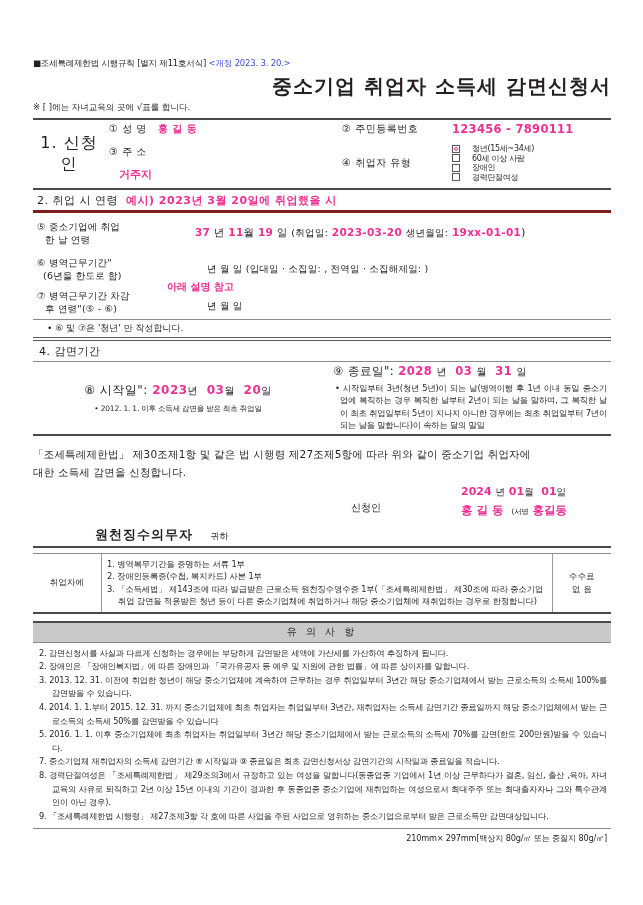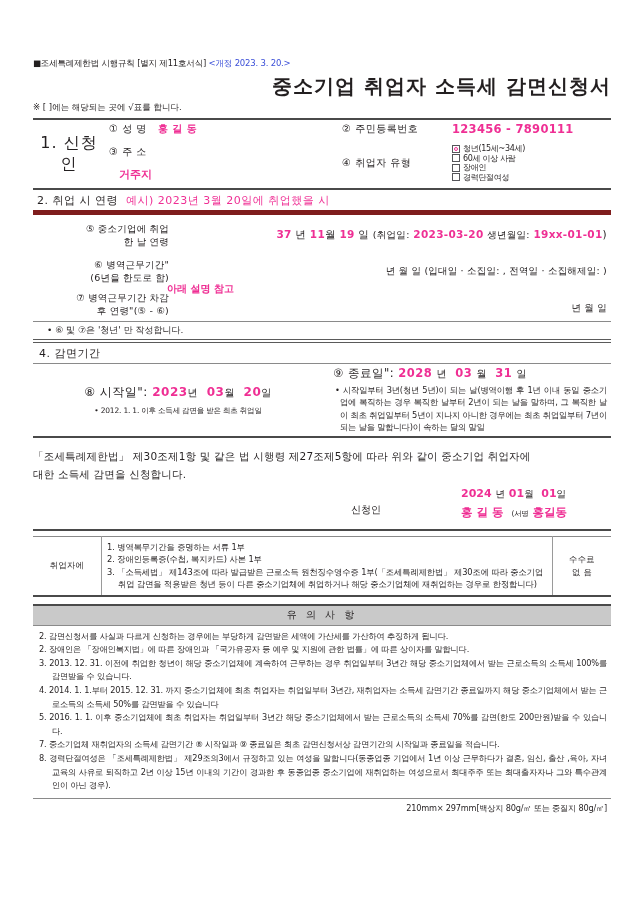--- a/index.html
+++ b/index.html
@@ -31,36 +31,36 @@
   .t1{border-top:2px solid #4a4a4a;border-bottom:2px solid #4a4a4a;}
   .t1 td{border:0;}
   .cell-l{border-right:1px solid #909090;}
   .row-sep{border-bottom:1px solid #a9a9a9;}
 
   .lbl{font-size:10px;letter-spacing:0.5px;}
 
   .applicant-lbl{text-align:center;font-size:16px;letter-spacing:1px;}
 
   .chkgroup{font-size:8px;line-height:9.5px;letter-spacing:-0.3px;}
-  .chkline{display:flex;align-items:center;gap:3px;white-space:nowrap;}
+  .chkline{display:flex;align-items:center;gap:12px;white-space:nowrap;}
   .box{
     display:inline-block;width:8px;height:8px;border:1px solid #55555a;
     position:relative;flex:0 0 auto;box-sizing:border-box;
   }
   .box.checked::after{
     content:"";position:absolute;left:1px;top:1px;width:4px;height:4px;
     border:1.4px solid #ef2f94;border-radius:50%;box-sizing:border-box;
   }
 
   
   .sechead{font-size:11px;letter-spacing:0.5px;padding:3px 4px 2px 4px;}
-  .sechead .ex{color:#ef2f94;font-weight:normal;}
-
-  
-  .t2{border-top:5px solid #7f1d1d;border-bottom:1px solid #8a8a8a;text-align:right;}
+  .sechead .ex{color:#ef2f94;font-weight:bold;}
+
+  
+  .t2{border-top:3px solid #7f1d1d;border-bottom:1px solid #8a8a8a;}
   .t2 td{border:0;padding:3px 4px;}
   .lab2{font-size:9.5px;letter-spacing:0.2px;line-height:13px;}
   .val2{font-size:10.5px;letter-spacing:0.3px;}
   .small-note{font-size:9px;padding:2px 4px 2px 14px;}
 
   
   .t3{border-top:1px solid #8a8a8a;border-bottom:2px solid #4a4a4a;}
   .t3 td{border:0;padding:6px 6px;vertical-align:middle;}
   .c3l{border-right:1px solid #9a9a9a;text-align:center;}
   .start-line{font-size:12px;letter-spacing:0.5px;}
@@ -103,21 +103,21 @@
 <body>
 
 <div class="page">
  <div class="sheet">
 
   <div class="formcode">
     <span>■조세특례제한법 시행규칙 [별지 제11호서식]</span>
     <span class="rev">&lt;개정 2023. 3. 20.&gt;</span>
   </div>
   <div class="bigtitle">중소기업 취업자 소득세 감면신청서</div>
-  <div class="checknote">※ [  ]에는 해당되는 곳에 √표를 합니다.</div>
+  <div class="checknote">※ [  ]에는 자녀교육의 곳에 √표를 합니다.</div>
 
   <table class="frm t1">
     <colgroup>
           <col style="width:72px">
           <col style="width:233px">
           <col style="width:110px">
           <col style="width:163px">
         </colgroup>
     <tbody>
           <tr>
@@ -261,20 +261,24 @@
       <span>01</span><span class="u">월</span>
       &nbsp;<span>01</span><span class="u">일</span>
     </div>
     <div class="sign-name pink">
       <span>홍 길 동</span>
       &nbsp;<span class="sm">(서명</span>
       <span>홍길동</span>
     </div>
   </div>
 
+  <div class="withholder">
+    <span>원천징수의무자</span>
+    <span class="gh">귀하</span>
+  </div>
   <div class="after-rule"></div>
 
   <table class="attach">
     <tbody>
           <tr>
       <td class="att-lbl">취업자에</td>
       <td class="att-list">
         <div class="att-item">1. 병역복무기간을 증명하는 서류 1부</div>
         <div class="att-item">2. 장애인등록증(수첩, 복지카드) 사본 1부</div>
         <div class="att-item">3. 「소득세법」 제143조에 따라 발급받은 근로소득 원천징수영수증 1부(「조세특례제한법」 제30조에 따라 중소기업 취업 감면을 적용받은 청년 등이 다른 중소기업체에 취업하거나 해당 중소기업체에 재취업하는 경우로 한정합니다)</div>
@@ -290,20 +294,21 @@
   <div class="notice-wrap">
     <div class="notice-bar">유 의 사 항</div>
     <div class="notices">
       <div class="nitem">2. 감면신청서를 사실과 다르게 신청하는 경우에는 부당하게 감면받은 세액에 가산세를 가산하여 추징하게 됩니다.</div>
       <div class="nitem">2. 장애인은 「장애인복지법」에 따른 장애인과 「국가유공자 등 예우 및 지원에 관한 법률」에 따른 상이자를 말합니다.</div>
       <div class="nitem">3. 2013. 12. 31. 이전에 취업한 청년이 해당 중소기업체에 계속하여 근무하는 경우 취업일부터 3년간 해당 중소기업체에서 받는 근로소득의 소득세 100%를 감면받을 수 있습니다.</div>
       <div class="nitem">4. 2014. 1. 1.부터 2015. 12. 31. 까지 중소기업체에 최초 취업자는 취업일부터 3년간, 재취업자는 소득세 감면기간 종료일까지 해당 중소기업체에서 받는 근로소득의 소득세 50%를 감면받을 수 있습니다</div>
       <div class="nitem">5. 2016. 1. 1. 이후 중소기업체에 최초 취업자는 취업일부터 3년간 해당 중소기업체에서 받는 근로소득의 소득세 70%를 감면(한도 200만원)받을 수 있습니다.</div>
       <div class="nitem">7. 중소기업체 재취업자의 소득세 감면기간 ⑧ 시작일과 ⑨ 종료일은 최초 감면신청서상 감면기간의 시작일과 종료일을 적습니다.</div>
       <div class="nitem">8. 경력단절여성은 「조세특례제한법」 제29조의3에서 규정하고 있는 여성을 말합니다(동종업종 기업에서 1년 이상 근무하다가 결혼, 임신, 출산 ,육아, 자녀교육의 사유로 퇴직하고 2년 이상 15년 이내의 기간이 경과한 후 동종업종 중소기업에 재취업하는 여성으로서 최대주주 또는 최대출자자나 그와 특수관계인이 아닌 경우).</div>
+      <div class="nitem">9. 「조세특례제한법 시행령」 제27조제3항 각 호에 따른 사업을 주된 사업으로 영위하는 중소기업으로부터 받은 근로소득만 감면대상입니다.</div>
     </div>
     <div class="notice-end"></div>
   </div>
 
   <div class="papersize">210mm× 297mm[백상지 80g/㎡ 또는 중질지 80g/㎡]</div>
 
  </div>
 </div>
 
 </body></html>

